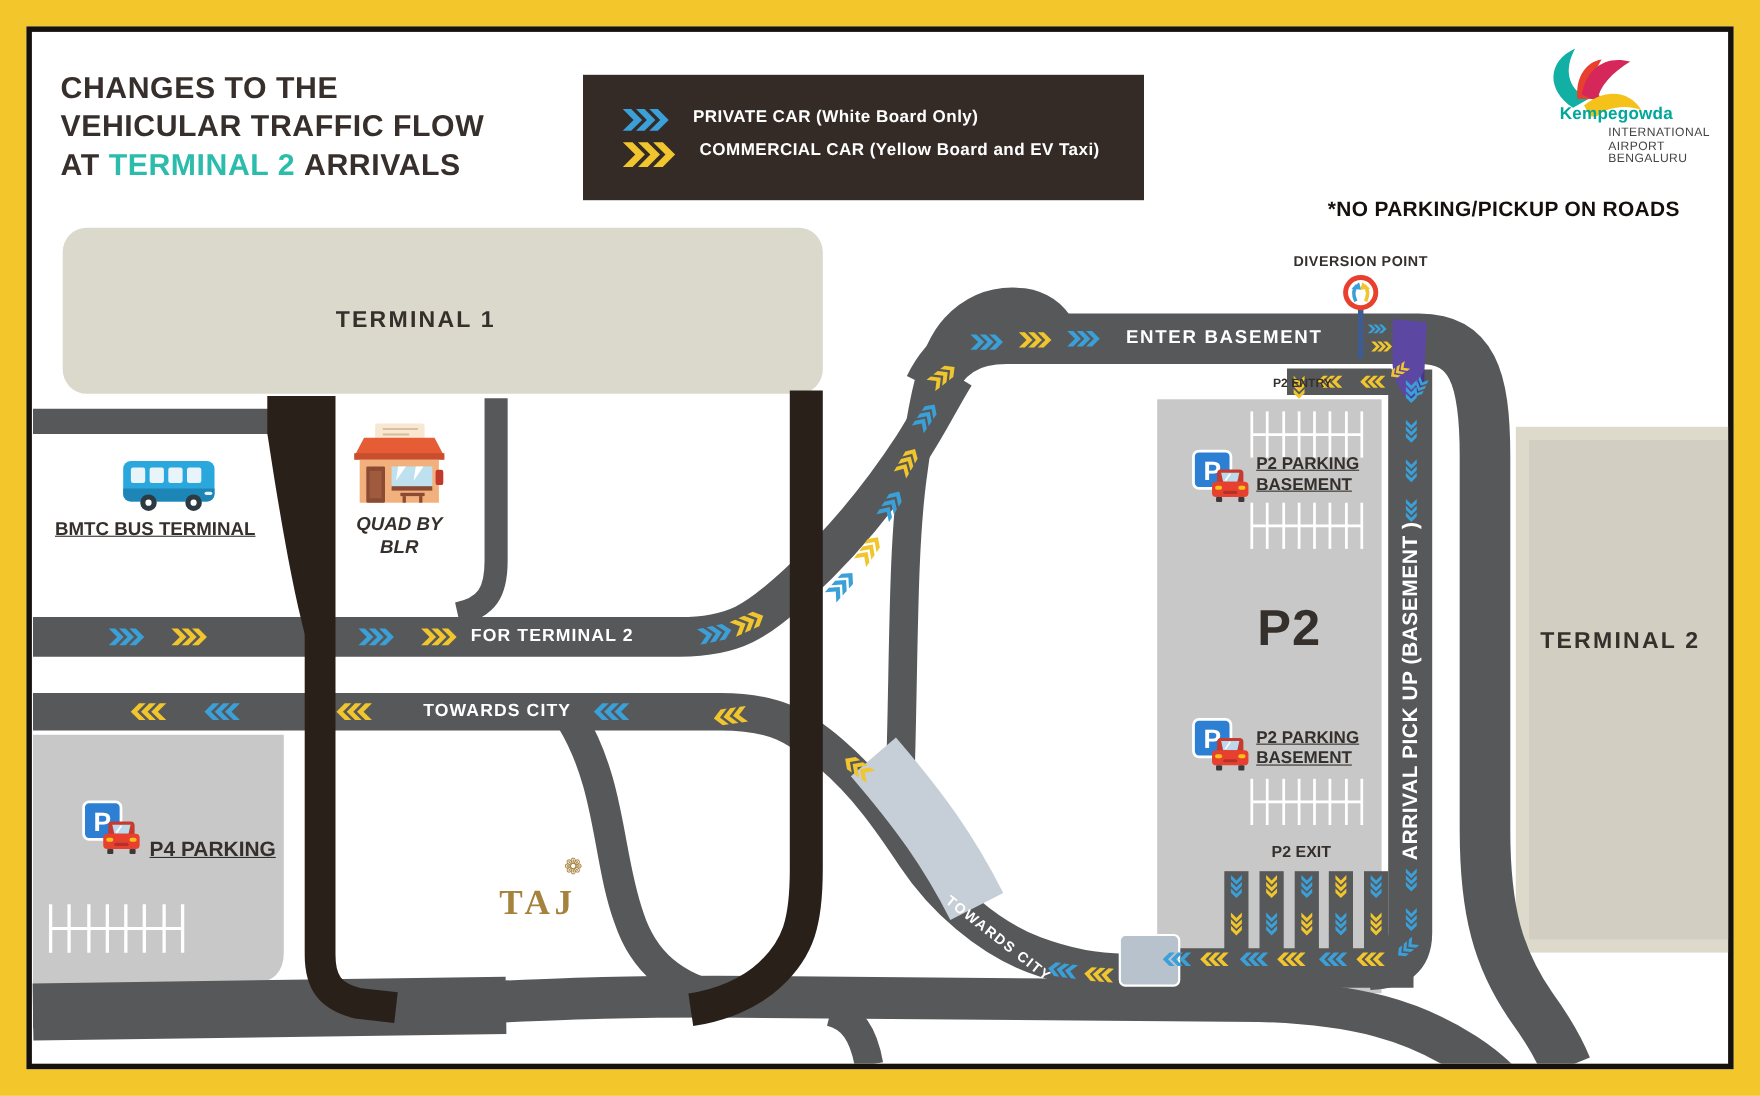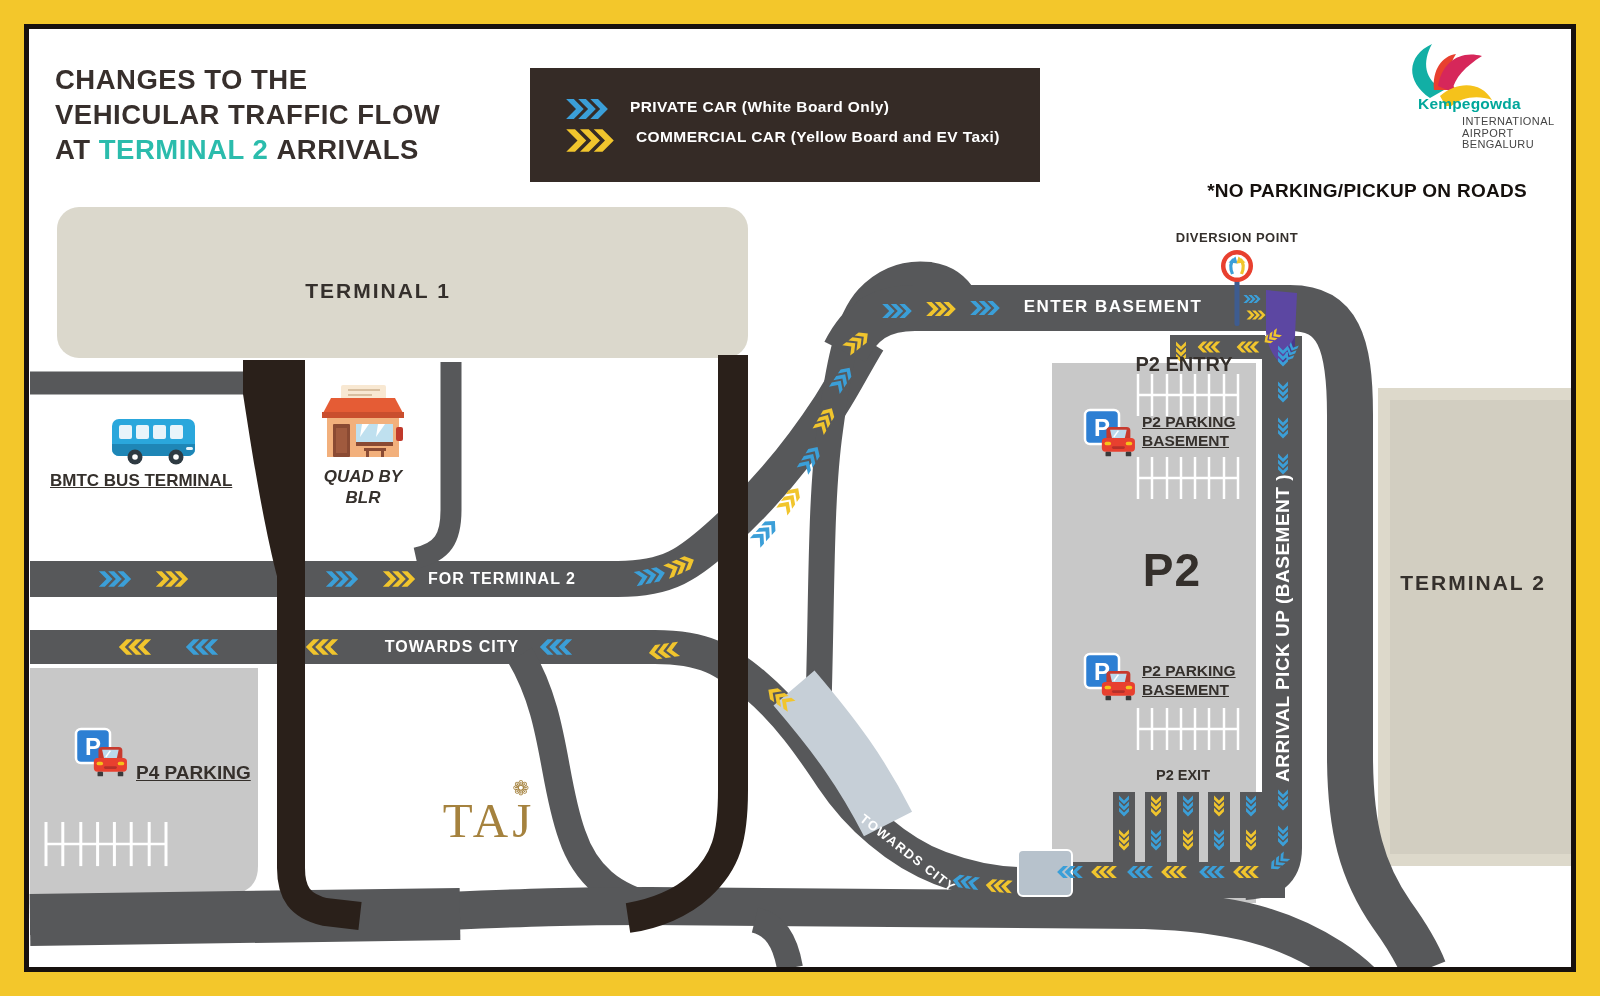--- a/index.html
+++ b/index.html
@@ -267,29 +267,29 @@
 </div>
 
 <div class="lbl" style="left:378px;top:291px;font-size:21px;letter-spacing:2px;">TERMINAL 1</div>
 <div class="lbl" style="left:1473px;top:583px;font-size:21px;letter-spacing:2px;">TERMINAL 2</div>
 <div class="lbl left" style="left:50px;top:471px;font-size:17px;">BMTC BUS TERMINAL</div>
 <div class="lbl" style="left:363px;top:487px;font-size:17px;text-align:center;line-height:21px;font-style:italic;">
   <div>QUAD BY</div>
   <div>BLR</div>
 </div>
 <div class="lbl left" style="left:136px;top:762px;font-size:19px;">P4 PARKING</div>
-<div class="lbl taj" style="left:489px;top:820px;font-size:49px;letter-spacing:4px;">TAJ</div>
+<div class="lbl taj" style="left:489px;top:820px;font-size:32px;letter-spacing:4px;font-weight:bold;">TAJ</div>
 <div class="lbl taj" style="left:521px;top:788px;font-size:20px;">❁</div>
 <div class="lbl onroad" style="left:502px;top:579px;font-size:16px;letter-spacing:1px;">FOR TERMINAL 2</div>
 <div class="lbl onroad" style="left:452px;top:647px;font-size:16px;letter-spacing:1px;">TOWARDS CITY</div>
 <div class="lbl onroad" style="left:1113px;top:307px;font-size:17px;letter-spacing:1.5px;">ENTER BASEMENT</div>
 <div class="lbl onroad" style="left:908px;top:853px;font-size:13px;letter-spacing:1.5px;transform:translate(-50%,-50%) rotate(38deg);">TOWARDS CITY</div>
 <div class="lbl onroad" style="left:1283px;top:628px;font-size:19px;letter-spacing:.5px;transform:translate(-50%,-50%) rotate(-90deg);">ARRIVAL PICK UP (BASEMENT )</div>
 <div class="lbl" style="left:1237px;top:237px;font-size:13px;letter-spacing:.5px;">DIVERSION POINT</div>
-<div class="lbl" style="left:1184px;top:364px;font-size:20px;">P2 ENTRY</div>
+<div class="lbl" style="left:1184px;top:349px;font-size:11px;">P2 ENTRY</div>
 <div class="lbl left" style="left:1142px;top:413px;font-size:15.5px;line-height:18.5px;">
   <div>P2 PARKING</div>
   <div>BASEMENT</div>
 </div>
 <div class="lbl left" style="left:1142px;top:662px;font-size:15.5px;line-height:18.5px;">
   <div>P2 PARKING</div>
   <div>BASEMENT</div>
 </div>
 <div class="lbl" style="left:1172px;top:570px;font-size:46px;letter-spacing:1px;">P2</div>
 <div class="lbl" style="left:1183px;top:775px;font-size:14.5px;text-align:right;">P2 EXIT</div>

